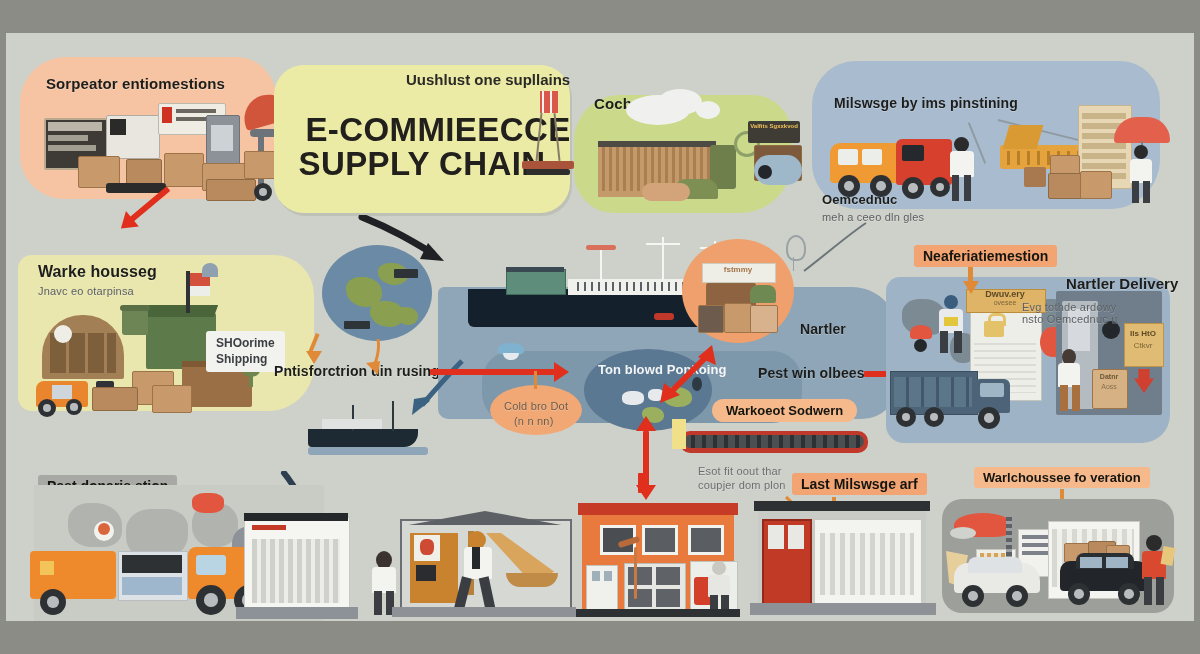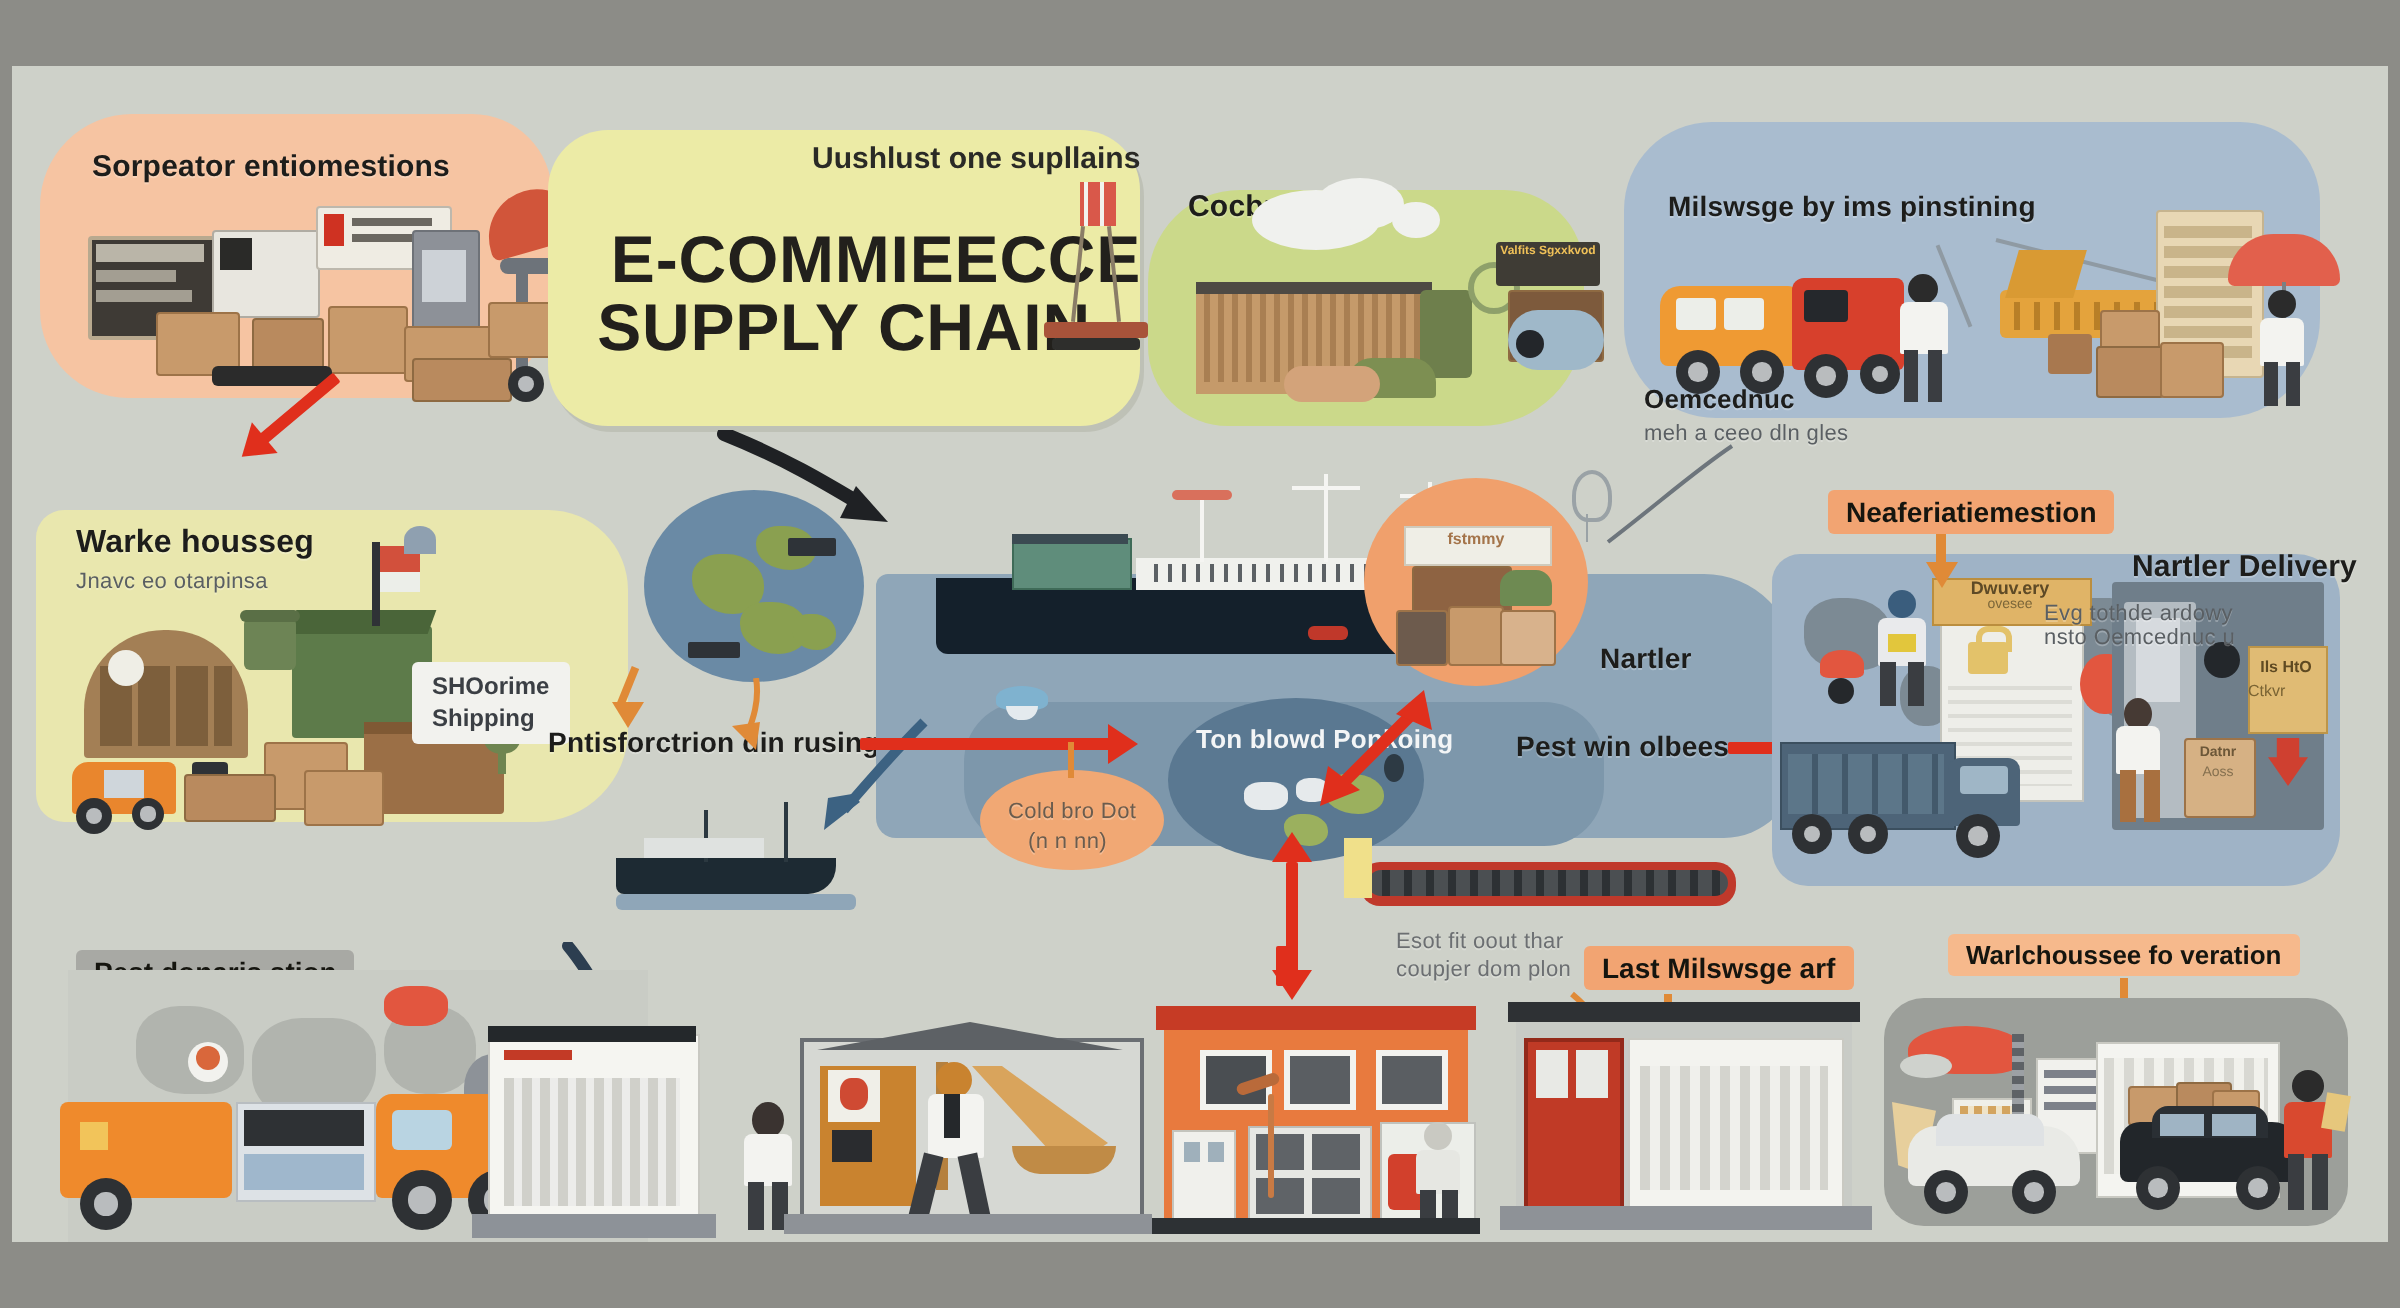--- a/index.html
+++ b/index.html
@@ -359,20 +359,21 @@
     <div style="position:absolute;left:652px;top:310px;width:62px;height:62px;">
       <svg width="62" height="62" viewBox="0 0 62 62">
         <line x1="8" y1="54" x2="52" y2="10" stroke="#e02f1c" stroke-width="6"></line>
         <polygon points="54,2 58,22 40,14" fill="#e02f1c"></polygon>
         <polygon points="2,60 6,40 22,52" fill="#e02f1c"></polygon>
       </svg>
     </div>
 
     <div class="lbl" style="left:794px;top:288px;font-size:14px;">Nartler</div>
     <div class="lbl" style="left:752px;top:332px;font-size:14px;">Pest win olbees</div>
+    <div class="badge badge-orange-l" style="left:706px;top:366px;font-size:13px;border-radius:12px;padding:4px 14px;">Warkoeot Sodwern</div>
 
     <div class="arrow" style="left:858px;top:338px;">
       <div class="ah" style="width:44px;"></div>
       <div class="tip tip-r" style="left:42px;top:-7px;"></div>
     </div>
 
     <div class="blob panel-steel" style="left:880px;top:244px;width:284px;height:166px;border-radius:14px 22px 28px 18px;background:#9fb3c6;"></div>
 
     <div>
       <div style="position:absolute;left:896px;top:266px;width:44px;height:36px;background:#7c8a94;border-radius:40% 50% 35% 45%;"></div>
@@ -427,21 +428,21 @@
     </div>
 
     <div>
       <div class="bld" style="left:1050px;top:258px;width:106px;height:124px;background:#6f7e8a;"></div>
       <div class="bld" style="left:1056px;top:268px;width:36px;height:108px;background:#b4bcc2;"></div>
       <div style="position:absolute;left:1062px;top:276px;width:22px;height:42px;background:#d6dade;"></div>
       <div style="position:absolute;left:1096px;top:288px;width:18px;height:18px;border-radius:50%;background:#23272b;"></div>
       <div style="position:absolute;left:1098px;top:292px;width:14px;height:10px;font-size:7px;color:#e5e7e9;text-align:center;"></div>
       <div style="position:absolute;left:1118px;top:290px;width:38px;height:42px;background:#e0bb74;border:1px solid #bd9548;"></div>
       <div style="position:absolute;left:1118px;top:296px;width:38px;font-size:8px;text-align:center;color:#5f4a22;font-weight:bold;">Ils HtO</div>
-      <div style="position:absolute;left:1118px;top:308px;width:38px;font-size:8px;text-align:left;color:#7a6434;">Ctkvr</div>
+      <div style="position:absolute;left:1118px;top:308px;width:38px;font-size:8px;text-align:center;color:#7a6434;">Ctkvr</div>
       <div style="position:absolute;left:1128px;top:336px;width:20px;height:24px;background:#cf4030;
            clip-path:polygon(50% 100%,0 40%,22% 40%,22% 0,78% 0,78% 40%,100% 40%);"></div>
       <div class="box" style="left:1086px;top:336px;width:34px;height:38px;background:#d6b184;"></div>
       <div style="position:absolute;left:1086px;top:340px;width:34px;font-size:7px;text-align:center;color:#6c5738;font-weight:bold;">Datnr</div>
       <div style="position:absolute;left:1086px;top:350px;width:34px;font-size:7px;text-align:center;color:#85704f;">Aoss</div>
 
       <div class="person-h" style="left:1056px;top:316px;width:14px;height:16px;background:#463a34;"></div>
       <div class="person-b" style="left:1052px;top:330px;width:22px;height:24px;"></div>
       <div class="person-l" style="left:1054px;top:352px;width:8px;height:26px;background:#a8703f;"></div>
       <div class="person-l" style="left:1066px;top:352px;width:8px;height:26px;background:#a8703f;"></div>

